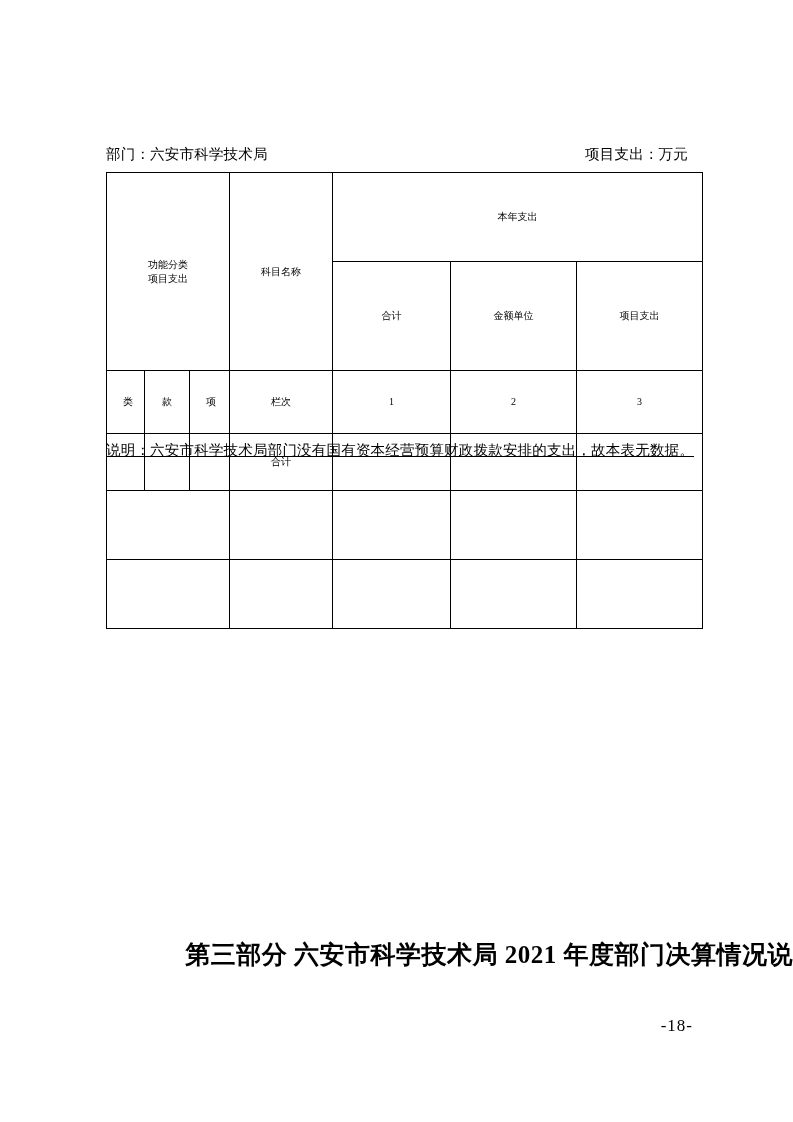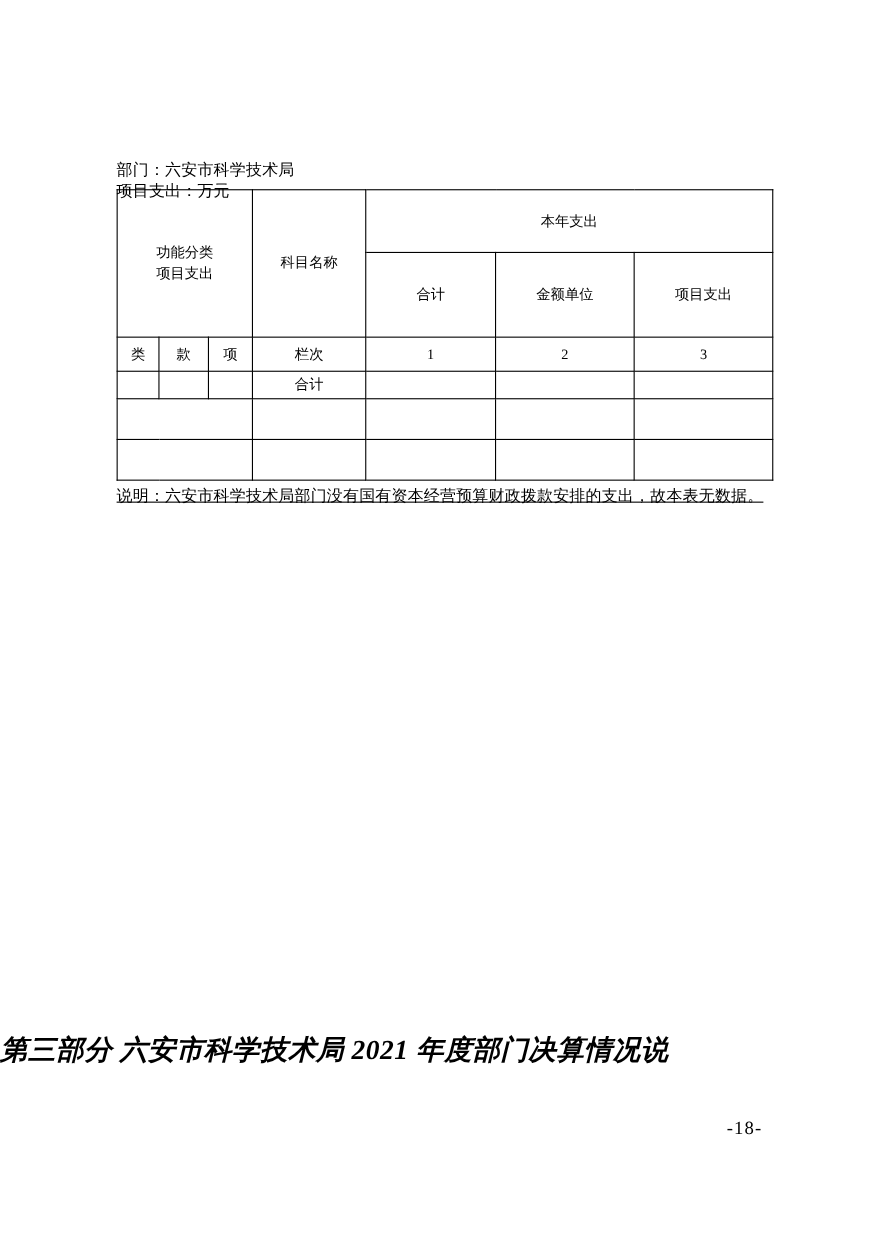--- a/index.html
+++ b/index.html
@@ -27,21 +27,20 @@
   .doc-header {
     position: absolute;
     left: 106px;
     top: 145px;
     width: 582px;
     display: flex;
     justify-content: space-between;
     align-items: baseline;
     font-size: 14.5px;
     letter-spacing: 0.2px;
-    flex-direction: column;
   }
   .doc-header .dept {
     white-space: nowrap;
   }
   .doc-header .unit {
     white-space: nowrap;
   }
 
   
   .table-wrap {
@@ -52,22 +51,22 @@
   }
   table.budget {
     border-collapse: collapse;
     width: 582px;
     table-layout: fixed;
   }
   table.budget td {
     border: 1px solid #000000;
     text-align: center;
     vertical-align: middle;
-    font-size: 13px;
-    padding: 0;
+    font-size: 10px;
+    padding: 16px;
     line-height: 1.4;
   }
   .cell-func {
     height: 132px;
   }
   .cell-func .l1,
   .cell-func .l2 {
     display: block;
   }
   .cell-subject {
@@ -106,26 +105,25 @@
     white-space: nowrap;
     text-decoration: underline;
   }
 
   
   .section-title {
     position: absolute;
     left: 0;
     top: 938px;
     width: 793px;
-    text-align: left;
+    text-align: right;
     font-size: 25px;
     font-weight: bold;
     font-family: "Liberation Serif", "DejaVu Serif", serif;
     letter-spacing: 0.5px;
-    font-style: italic;
   }
 
   
   .page-number {
     position: absolute;
     right: 100px;
     top: 1016px;
     font-size: 17px;
     letter-spacing: 1px;
   }

